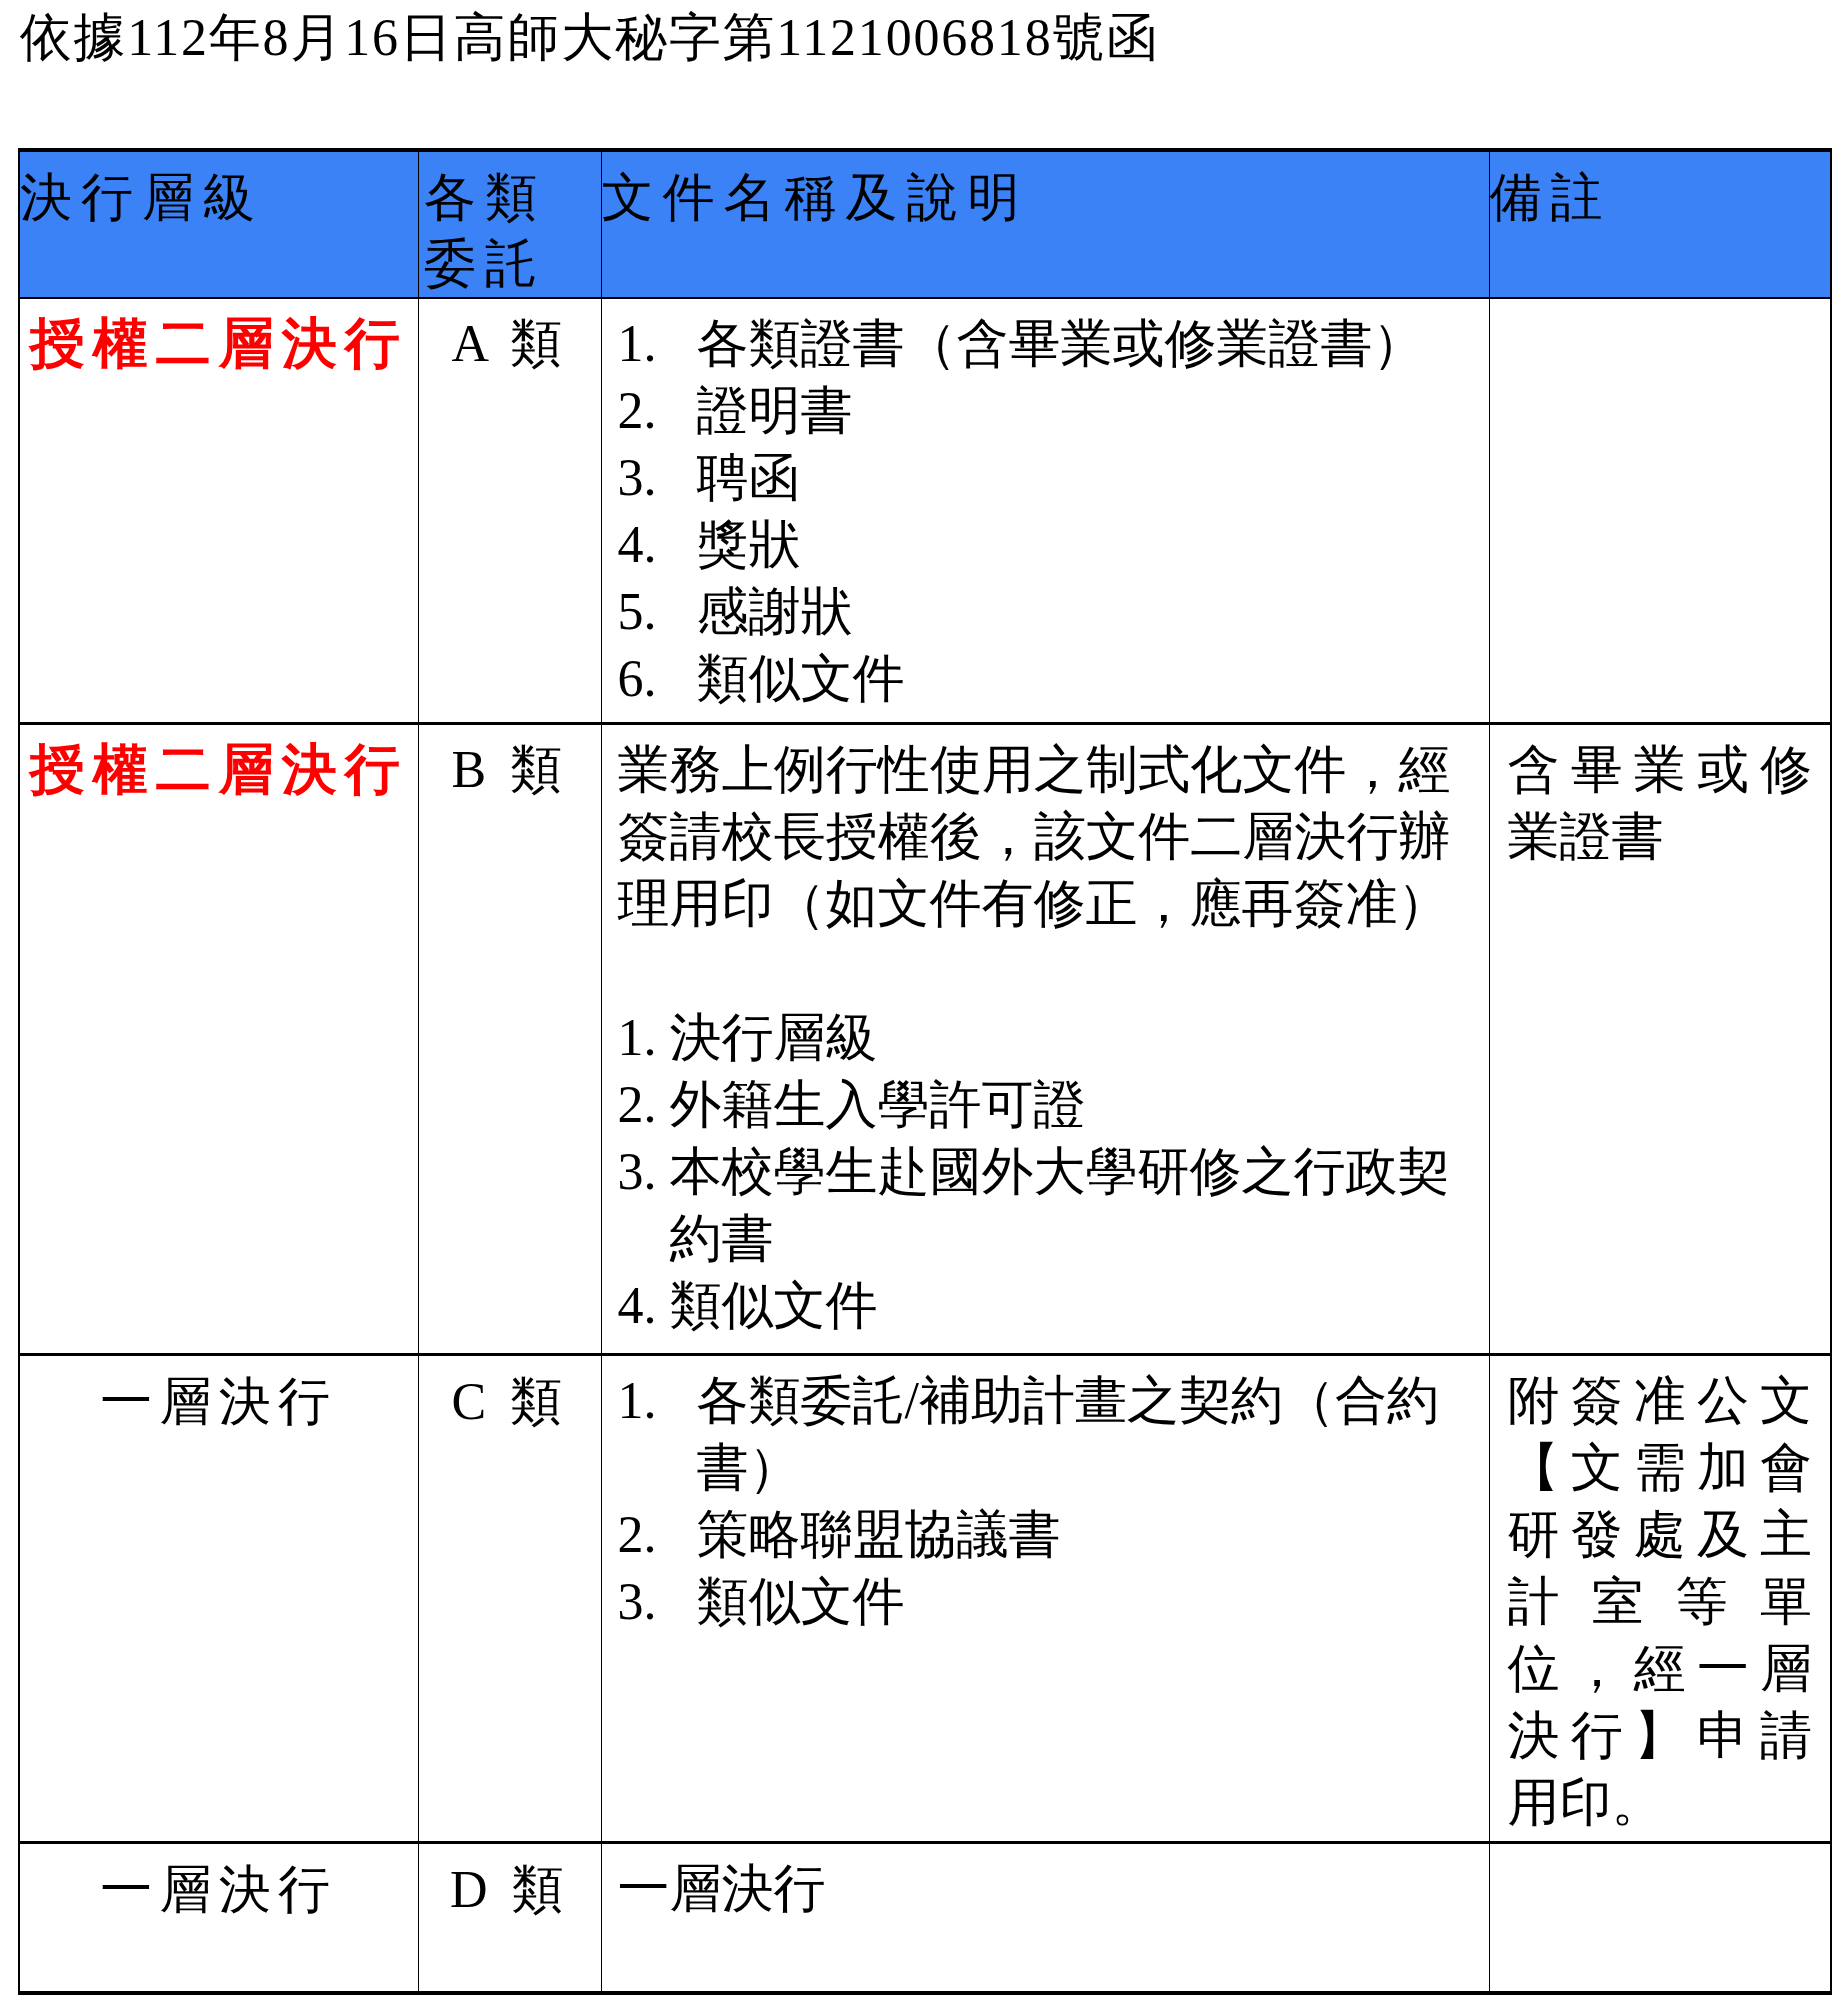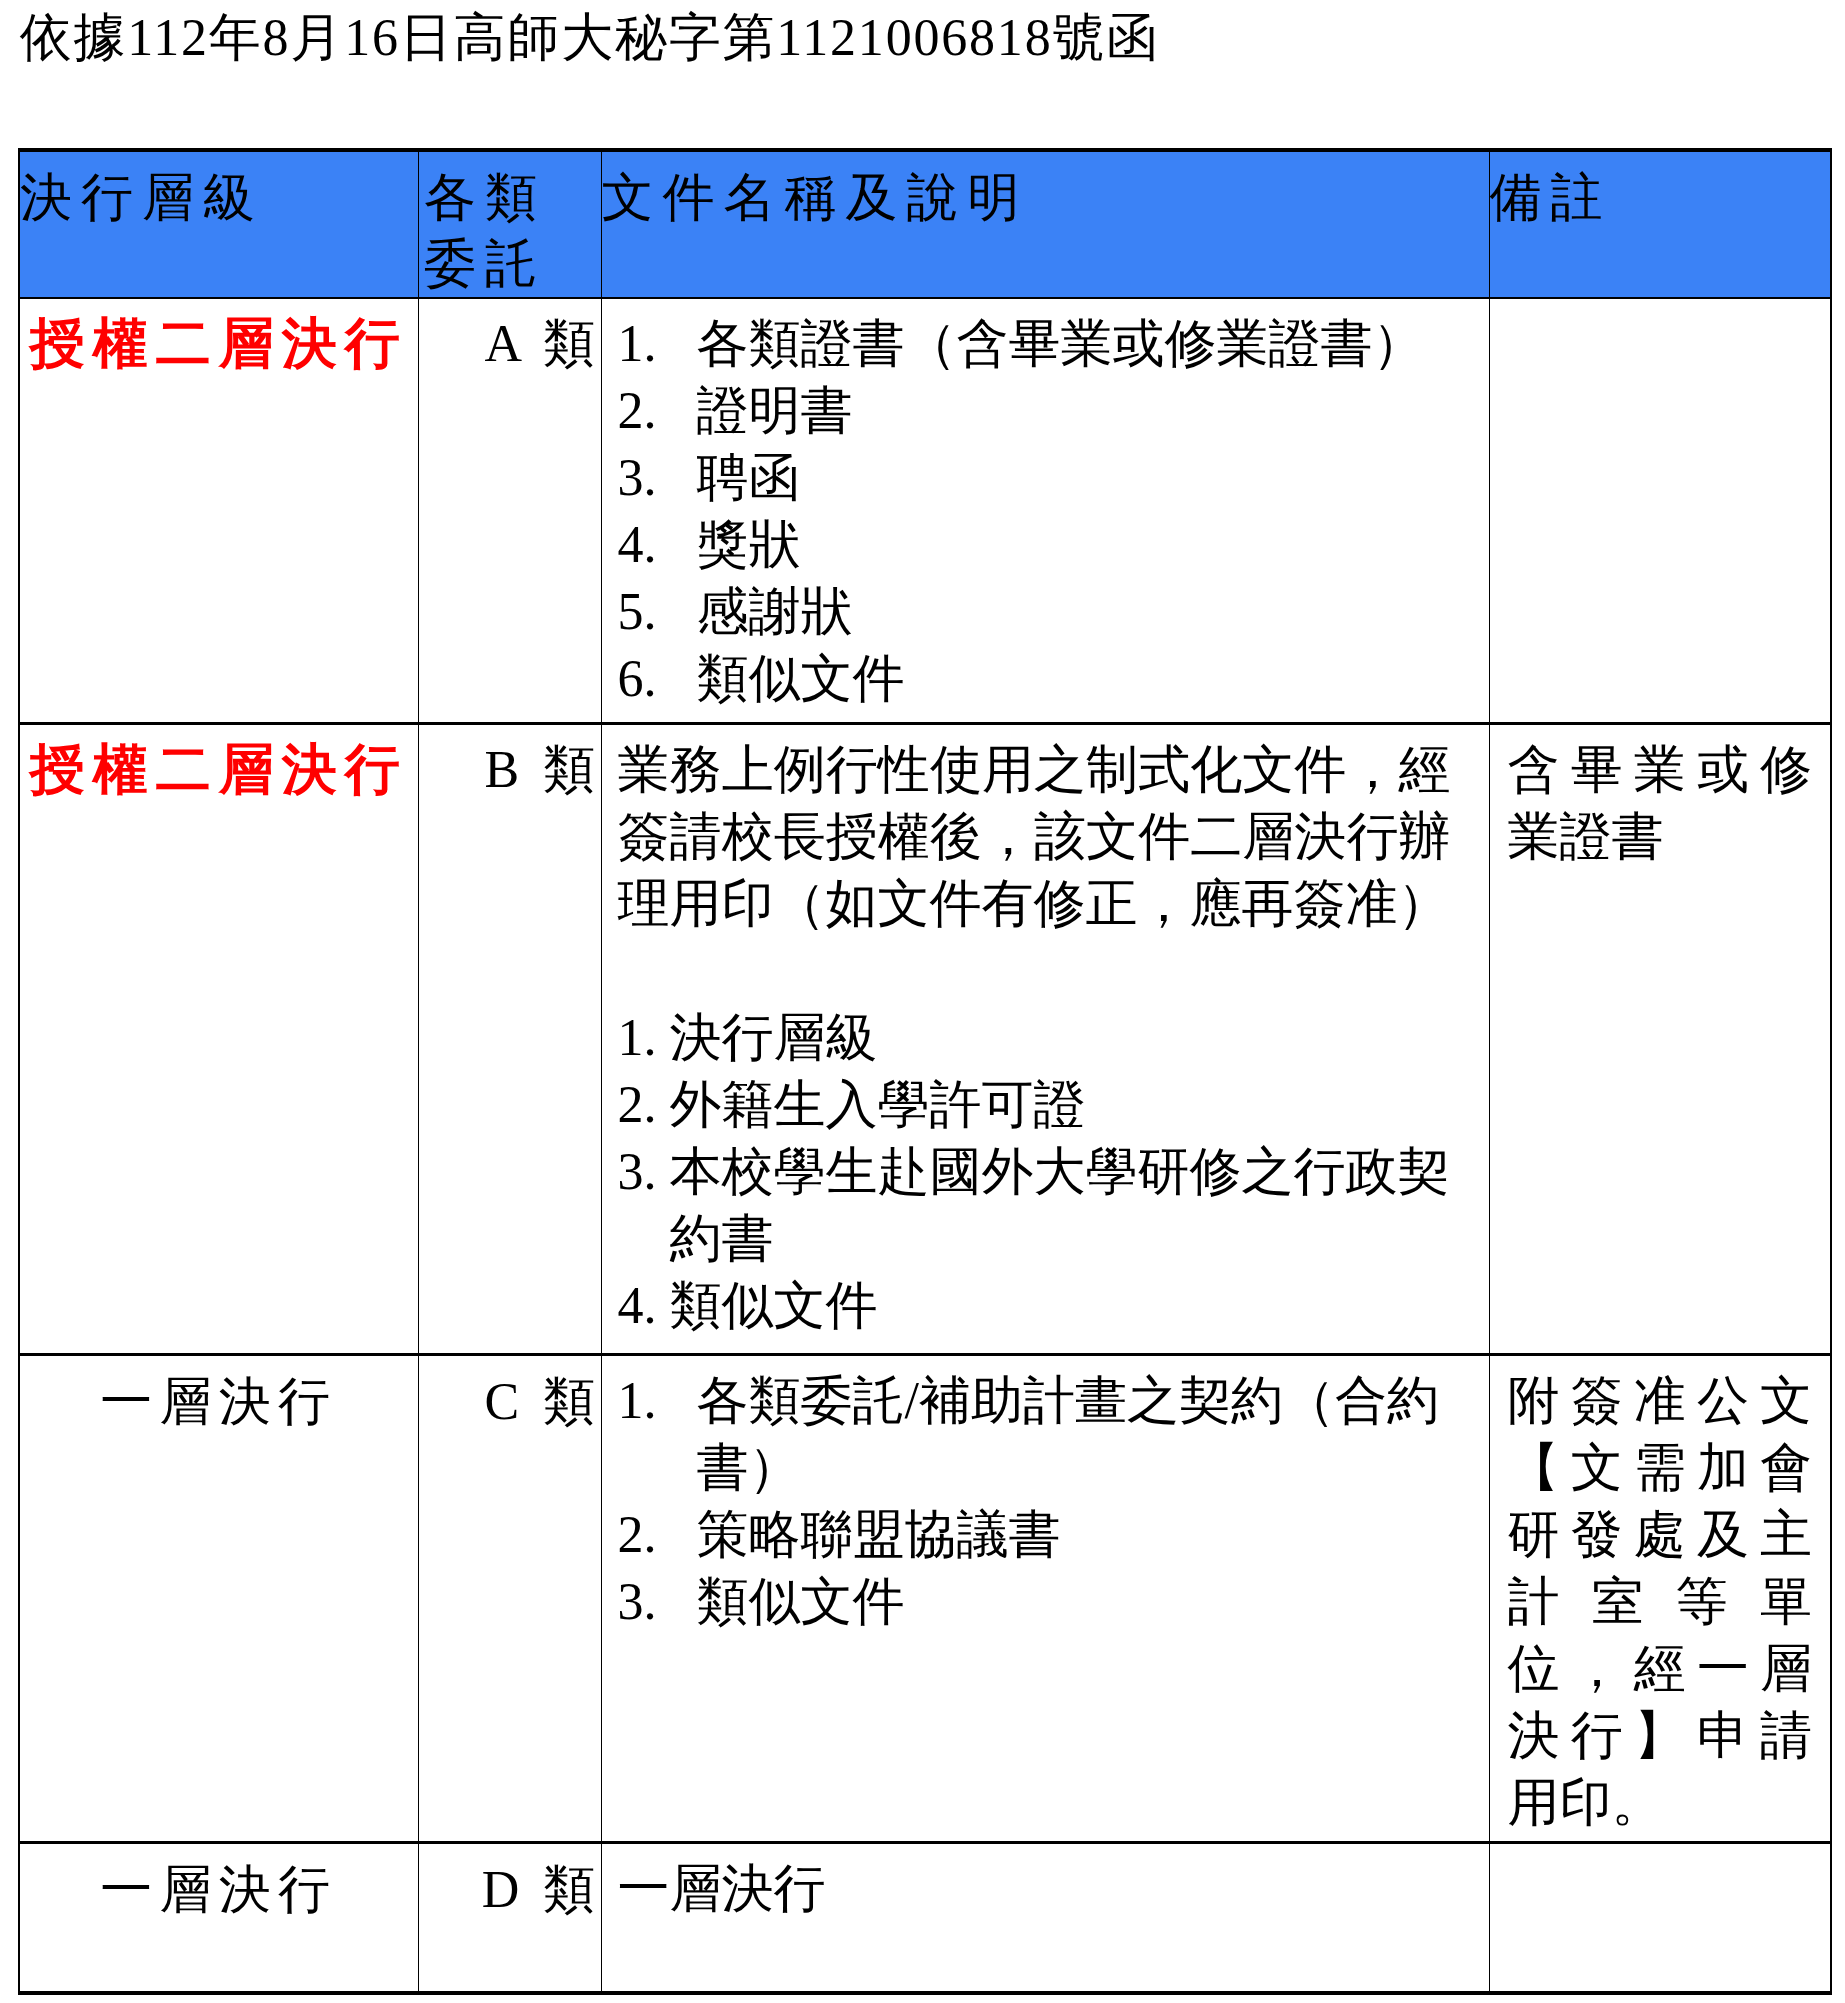--- a/index.html
+++ b/index.html
@@ -53,21 +53,21 @@
 
   tbody tr + tr td { border-top: 3.6px solid #000; }
 
   td.cell-level { text-align: center; padding-top: 12.5px; line-height: 66px; letter-spacing: 7.2px; }
   td.cell-level .lv-red {
     color: #FF0000;
     font-weight: bold;
     font-size: 55px;
     letter-spacing: 8px;
   }
-  td.cell-type { text-align: right; padding-top: 12.5px; line-height: 66px; letter-spacing: 5.4px; }
+  td.cell-type { text-align: center; padding-top: 12.5px; line-height: 66px; letter-spacing: 5.4px; }
 
   td.cell-name { padding: 10.7px 38px 5.4px 16px; }
   td.cell-note { padding: 10.7px 18px 5.4px 18px; line-height: 67px; text-align: justify; }
 
   .para { line-height: 67px; text-align: justify; }
   .spacer { height: 67px; }
   .li { display: flex; line-height: 67px; }
   .li .num-w { flex: 0 0 79px; }
   .li .num-n { flex: 0 0 52px; }
   .li .txt { flex: 1 1 auto; }

